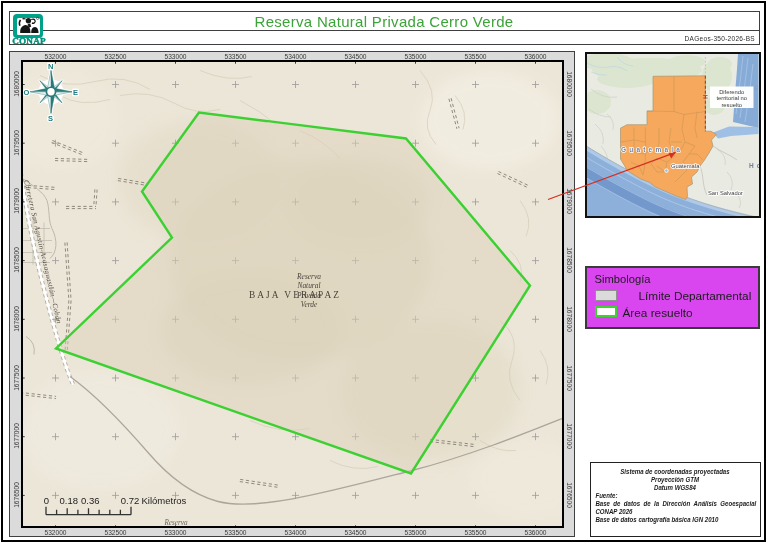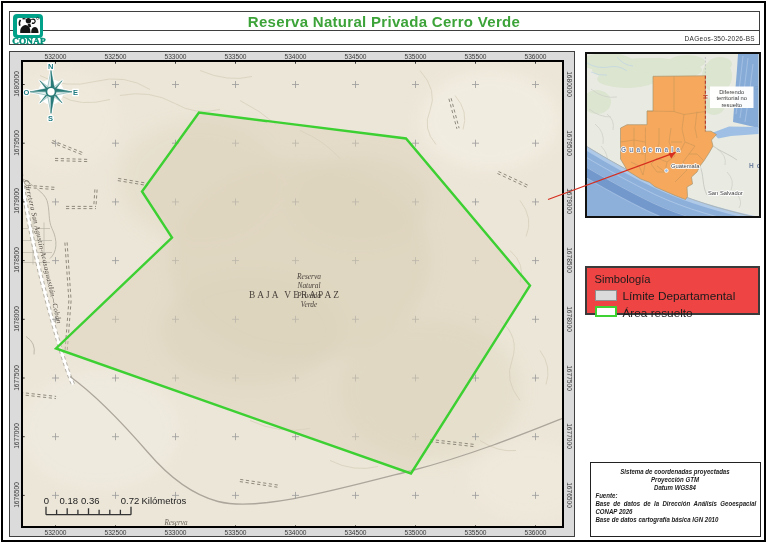--- a/index.html
+++ b/index.html
@@ -1,31 +1,31 @@
 <!DOCTYPE html>
 <html><head><meta charset="utf-8">
 <style>
 *{margin:0;padding:0;box-sizing:border-box}
 body{width:768px;height:544px;background:#fff;font-family:"Liberation Sans",sans-serif;position:relative;overflow:hidden}
 .abs{position:absolute}
 .page-border{position:absolute;left:1px;top:1px;width:765px;height:541px;border:2px solid #000}
 .titlebox{position:absolute;left:8.5px;top:10.5px;width:751px;height:20.5px;border:1px solid #3f3f3f;background:#fff}
-.title{width:100%;text-align:center;line-height:19px;font-size:15px;letter-spacing:.3px;color:#3CA339;font-weight:700}
+.title{width:100%;text-align:center;line-height:19px;font-size:15px;letter-spacing:.3px;color:#3CA339;font-weight:400}
 .dagbox{position:absolute;left:8.5px;top:31px;width:751px;height:14px;border:1px solid #3f3f3f;border-top:none;background:#fff}
 .dag{position:absolute;right:3.5px;top:3.5px;font-size:6.5px;color:#2d2d2d;letter-spacing:.3px}
 .mapframe{position:absolute;left:8.5px;top:50.5px;width:566px;height:486px;border:1px solid #3f3f3f;background:#DBDBDB}
 .mapborder{position:absolute;left:21px;top:59.5px;width:543px;height:468px;border:2px solid #000;background:#ECE6D8}
 .glab{position:absolute;font-size:6.6px;color:#3a3a3a;white-space:nowrap}
 .logo{position:absolute;left:13px;top:14px;width:30px;height:24px;background:#00A189;border-radius:4px}
 .logoin{position:absolute;left:3.5px;top:3.5px;right:3.5px;bottom:3.5px;background:#fff;border-radius:1.5px}
-.simb{position:absolute;left:584.5px;top:266px;width:175.5px;height:49px;background:#ef4444;border:2px solid #3a3a3a}
+.simb{position:absolute;left:584.5px;top:266px;width:175.5px;height:63px;background:#d946ef;border:2px solid #3a3a3a}
 .simb .h{position:absolute;left:8px;top:4.5px;font-size:11.2px;color:#1b1b1b}
 .sw1{position:absolute;left:8px;top:21.5px;width:22px;height:11px;background:#DBDBDB;border:1px solid #909090}
 .sw2{position:absolute;left:8px;top:38px;width:22px;height:11px;background:#fff;border:2.4px solid #3FD233}
-.sl1{position:absolute;left:36px;top:21px;font-size:11.8px;color:#1b1b1b}
+.sl1{position:absolute;left:52px;top:21px;font-size:11.8px;color:#1b1b1b}
 .sl2{position:absolute;left:36px;top:37.5px;font-size:11.8px;color:#1b1b1b}
 .fuente{position:absolute;left:590px;top:462px;width:170.5px;height:75px;border:1.4px solid #222;background:#fff;font-style:italic;font-weight:700;color:#1a1a1a}
 .finner{width:190px;transform:scaleX(.884);transform-origin:0 0}
 .fuente div{font-size:6.9px;line-height:8px}
 .fc{text-align:center}
 .inset{position:absolute;left:585px;top:51.5px;width:175.5px;height:166px;border:2px solid #111;background:#E9EBE3}
 </style></head>
 <body>
 <div class="page-border"></div>
 <div class="titlebox">

